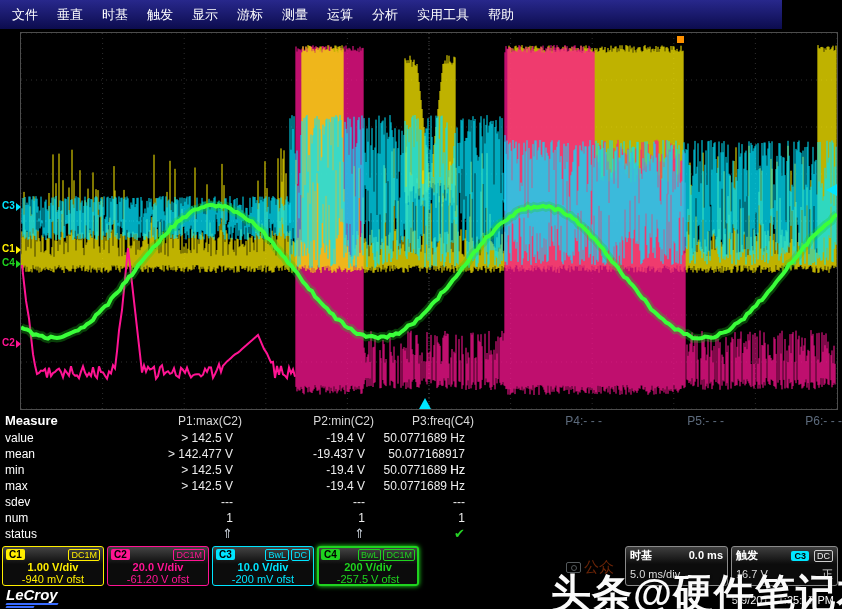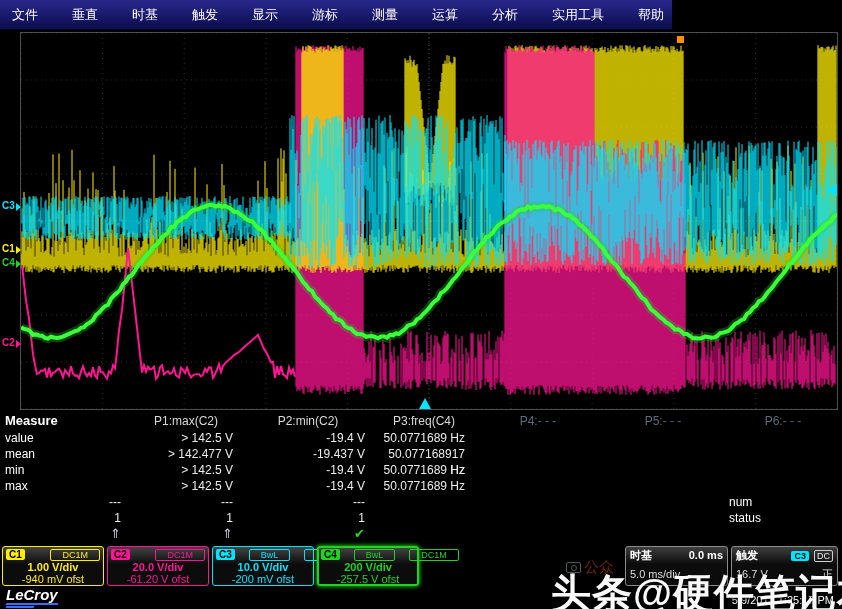--- a/index.html
+++ b/index.html
@@ -1,51 +1,51 @@
 <!DOCTYPE html>
 <html><head>
 <meta charset="utf-8">
 <style>
   *{margin:0;padding:0;box-sizing:border-box}
   html,body{width:842px;height:609px;background:#000;overflow:hidden;
     font-family:"Liberation Sans","DejaVu Sans",sans-serif;position:relative}
   
-  .menubar{position:absolute;left:0;top:0;width:672px;height:30px;
+  .menubar{position:absolute;left:0;top:0;width:782px;height:30px;
     background:linear-gradient(#28288c,#0c0c4e);display:flex;align-items:center;
-    gap:34px;padding:0 12px;border-bottom:1px solid #000;z-index:6}
+    gap:19px;padding:0 12px;border-bottom:1px solid #000;z-index:6}
   .menubar span{color:#fff;font-size:13px;white-space:nowrap;cursor:default}
   
   .plot{position:absolute;left:20px;top:32px;width:818px;height:378px;
     border:1px solid #4d4d4d;background:#000;z-index:1}
   .plot svg{position:absolute;left:0;top:0}
   .chmark{position:absolute;left:2px;font-size:10px;font-weight:bold;z-index:5;line-height:11px}
   .chmark i{display:inline-block;width:0;height:0;border-top:4px solid transparent;
     border-bottom:4px solid transparent;border-left:5px solid currentColor;margin-left:1px;vertical-align:-2px}
   
   .measure{position:absolute;left:0;top:412px;width:696px;display:grid;
     grid-template-columns:130px 112px 132px 100px 128px 122px 118px;
     grid-template-rows:18px repeat(7,16px);font-size:12px;color:#e9e9e9;z-index:4}
-  .measure .h{color:#d9d9d9;text-align:center;line-height:18px}
+  .measure .h{color:#d9d9d9;text-align:right;line-height:18px}
   .measure .h.dim{color:#5d6b7d}
   .measure .ttl{font-weight:bold;font-size:13px;color:#fff;text-align:left;padding-left:5px}
   .measure .lab{text-align:left;padding-left:5px;color:#fff;line-height:16px}
   .measure .val{text-align:right;padding-right:9px;line-height:16px;color:#ececec}
   .measure .stup{color:#c8cfd8;font-size:13px}
   .measure .stok{color:#26d426;font-weight:bold;font-size:13px}
   
   .chbox{position:absolute;top:546px;width:102px;height:40px;border-radius:3px;
     background:linear-gradient(#434343,#0c0c0c 45%);border:1px solid var(--c);
     padding:1px 3px;z-index:10}
   .chbox.sel{border-width:2px;box-shadow:0 0 5px #2f2;padding:0 2px}
   .chrow{display:flex;justify-content:space-between;align-items:center;height:13px}
   .chid{background:var(--c);color:#000;font-size:10px;font-weight:bold;padding:0 3px;
     border-radius:2px;line-height:11px}
   .chipset{display:flex}
-  .chip{border:1px solid var(--c);color:var(--c);font-size:9px;padding:0 11px;
-    border-radius:2px;line-height:10px;margin-left:14px}
+  .chip{border:1px solid var(--c);color:var(--c);font-size:9px;padding:0 2px;
+    border-radius:2px;line-height:10px;margin-left:2px}
   .chline{color:var(--c);font-size:11px;text-align:center;line-height:12px}
   .vdiv{font-weight:bold}
   
   .tbox{position:absolute;top:546px;height:40px;border:1px solid #8a8a8a;border-radius:3px;
     background:linear-gradient(#3e3e3e,#0c0c0c 45%);padding:1px 4px;color:#fff;z-index:10}
   .trow{display:flex;justify-content:space-between;align-items:center;height:14px;font-size:11px}
   .tlabel{font-weight:bold}
   .tval{font-weight:bold}
   .srcchip{background:#00e5ff;color:#000;font-size:9px;font-weight:bold;padding:0 3px;border-radius:2px}
   .cpchip{border:1px solid #cfcfcf;color:#eee;font-size:9px;padding:0 2px;border-radius:2px;margin-left:2px}
@@ -133,20 +133,21 @@
   <div class="val"></div>
 
   <div class="lab">max</div>
   <div class="val">&gt; 142.5 V</div>
   <div class="val">-19.4 V</div>
   <div class="val">50.0771689 Hz</div>
   <div class="val"></div>
   <div class="val"></div>
   <div class="val"></div>
 
+  <div class="lab">sdev</div>
   <div class="val">---</div>
   <div class="val">---</div>
   <div class="val">---</div>
   <div class="val"></div>
   <div class="val"></div>
   <div class="val"></div>
 
   <div class="lab">num</div>
   <div class="val">1</div>
   <div class="val">1</div>

